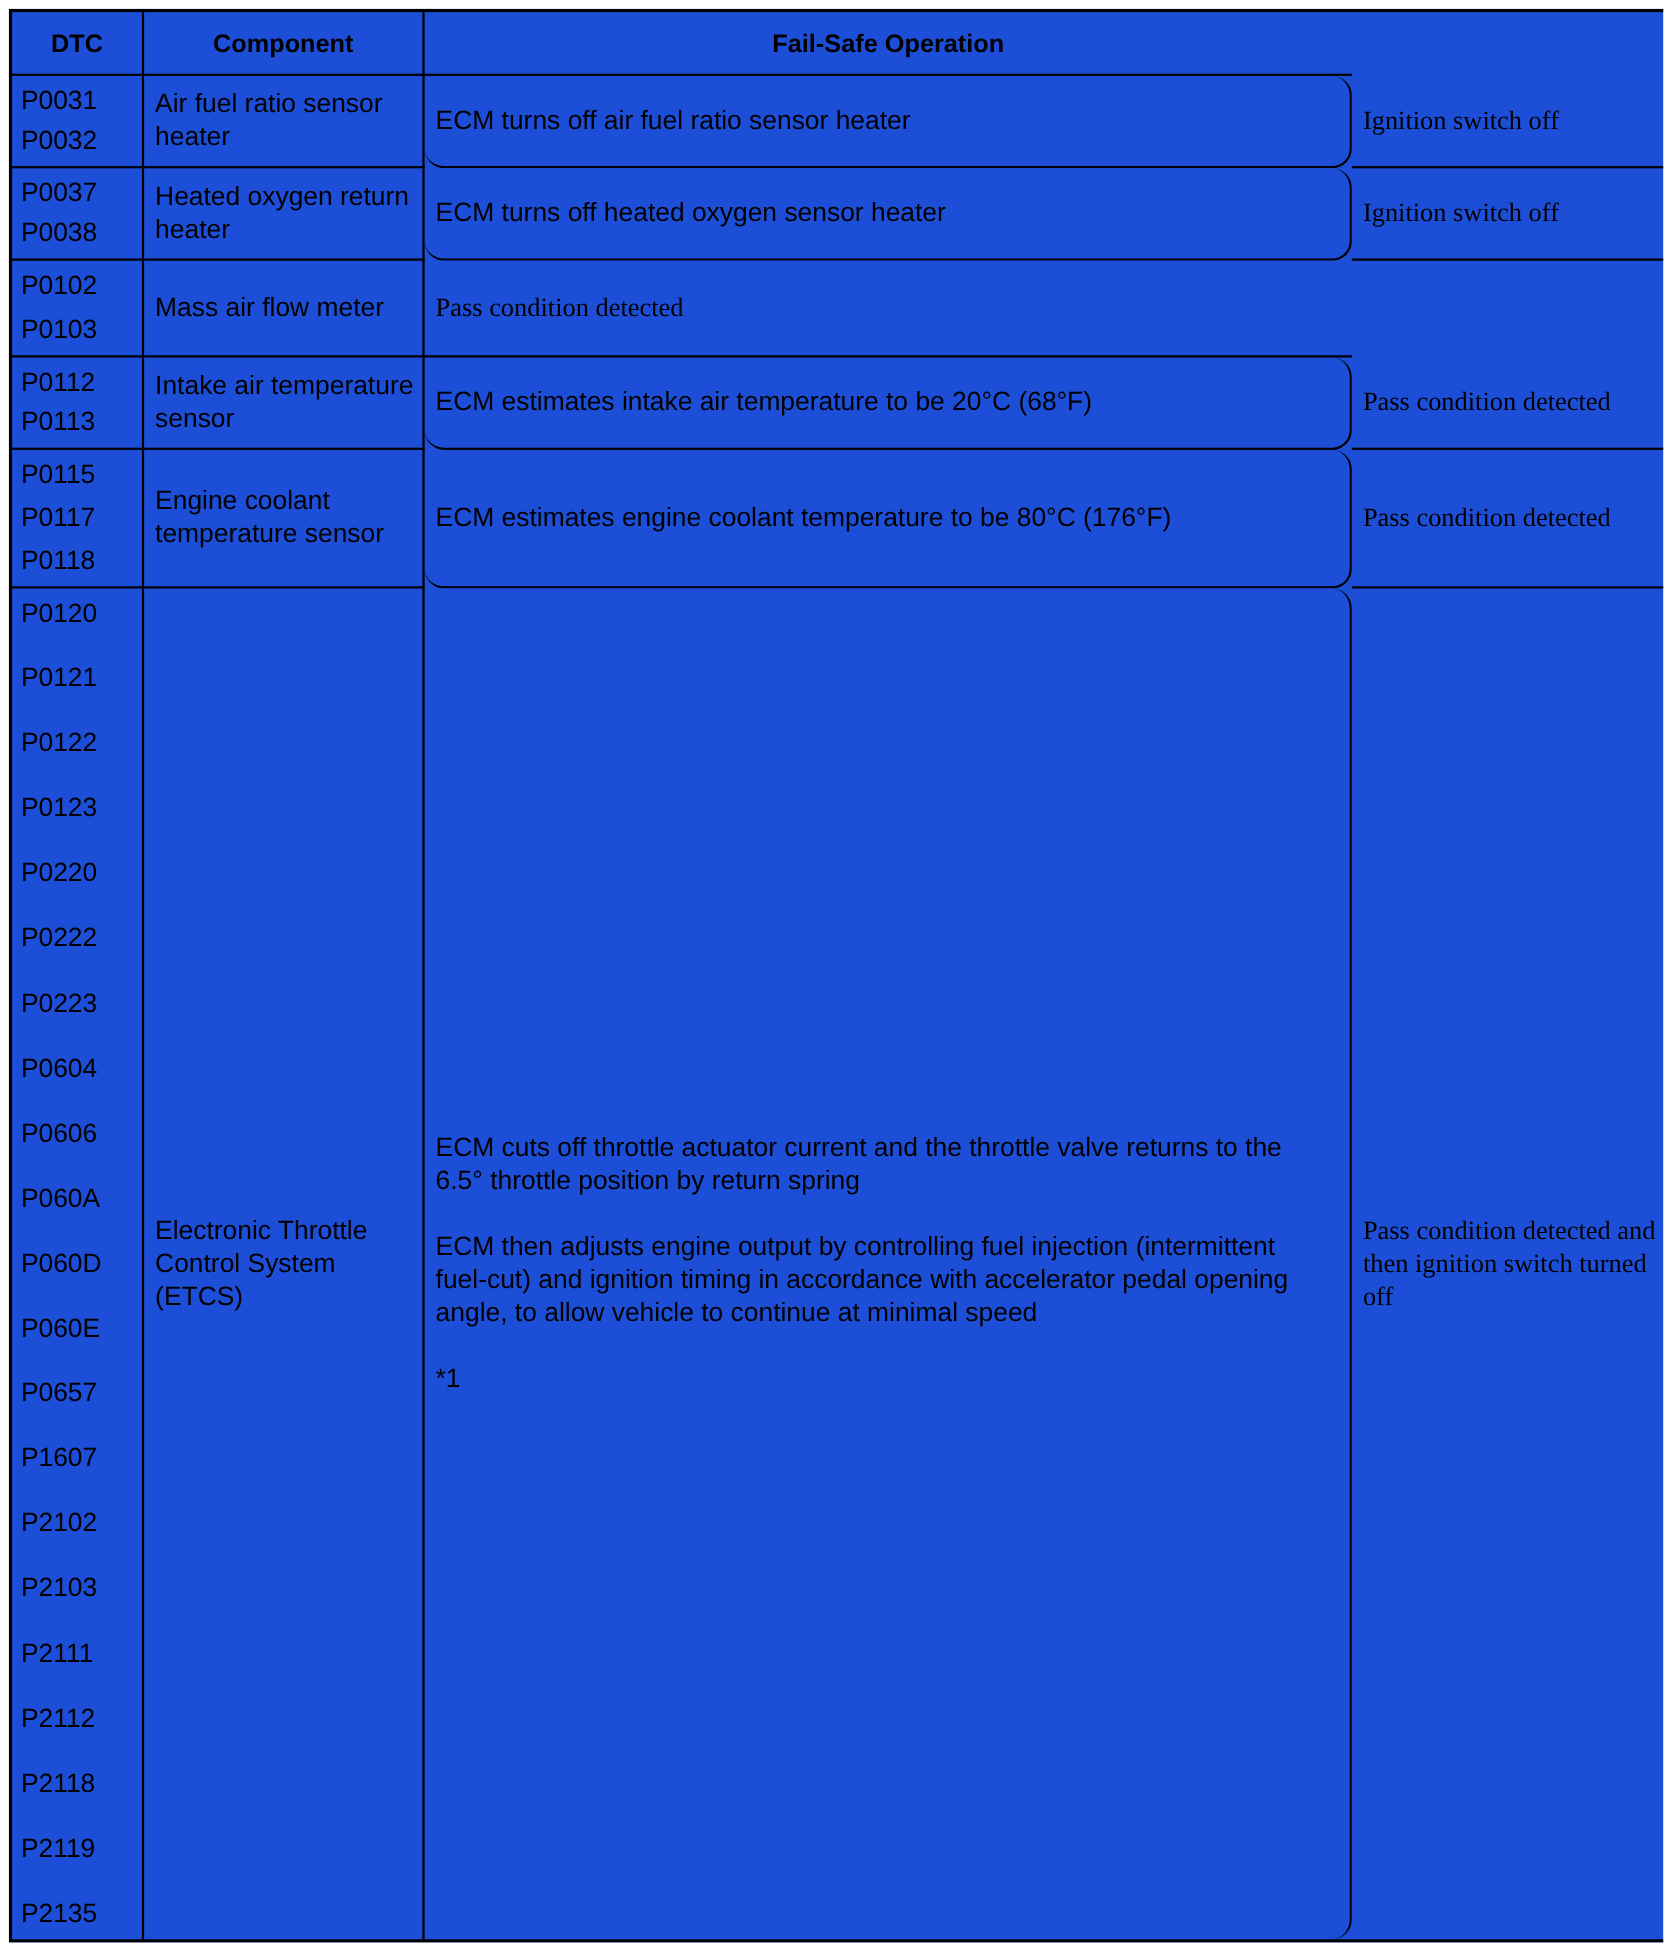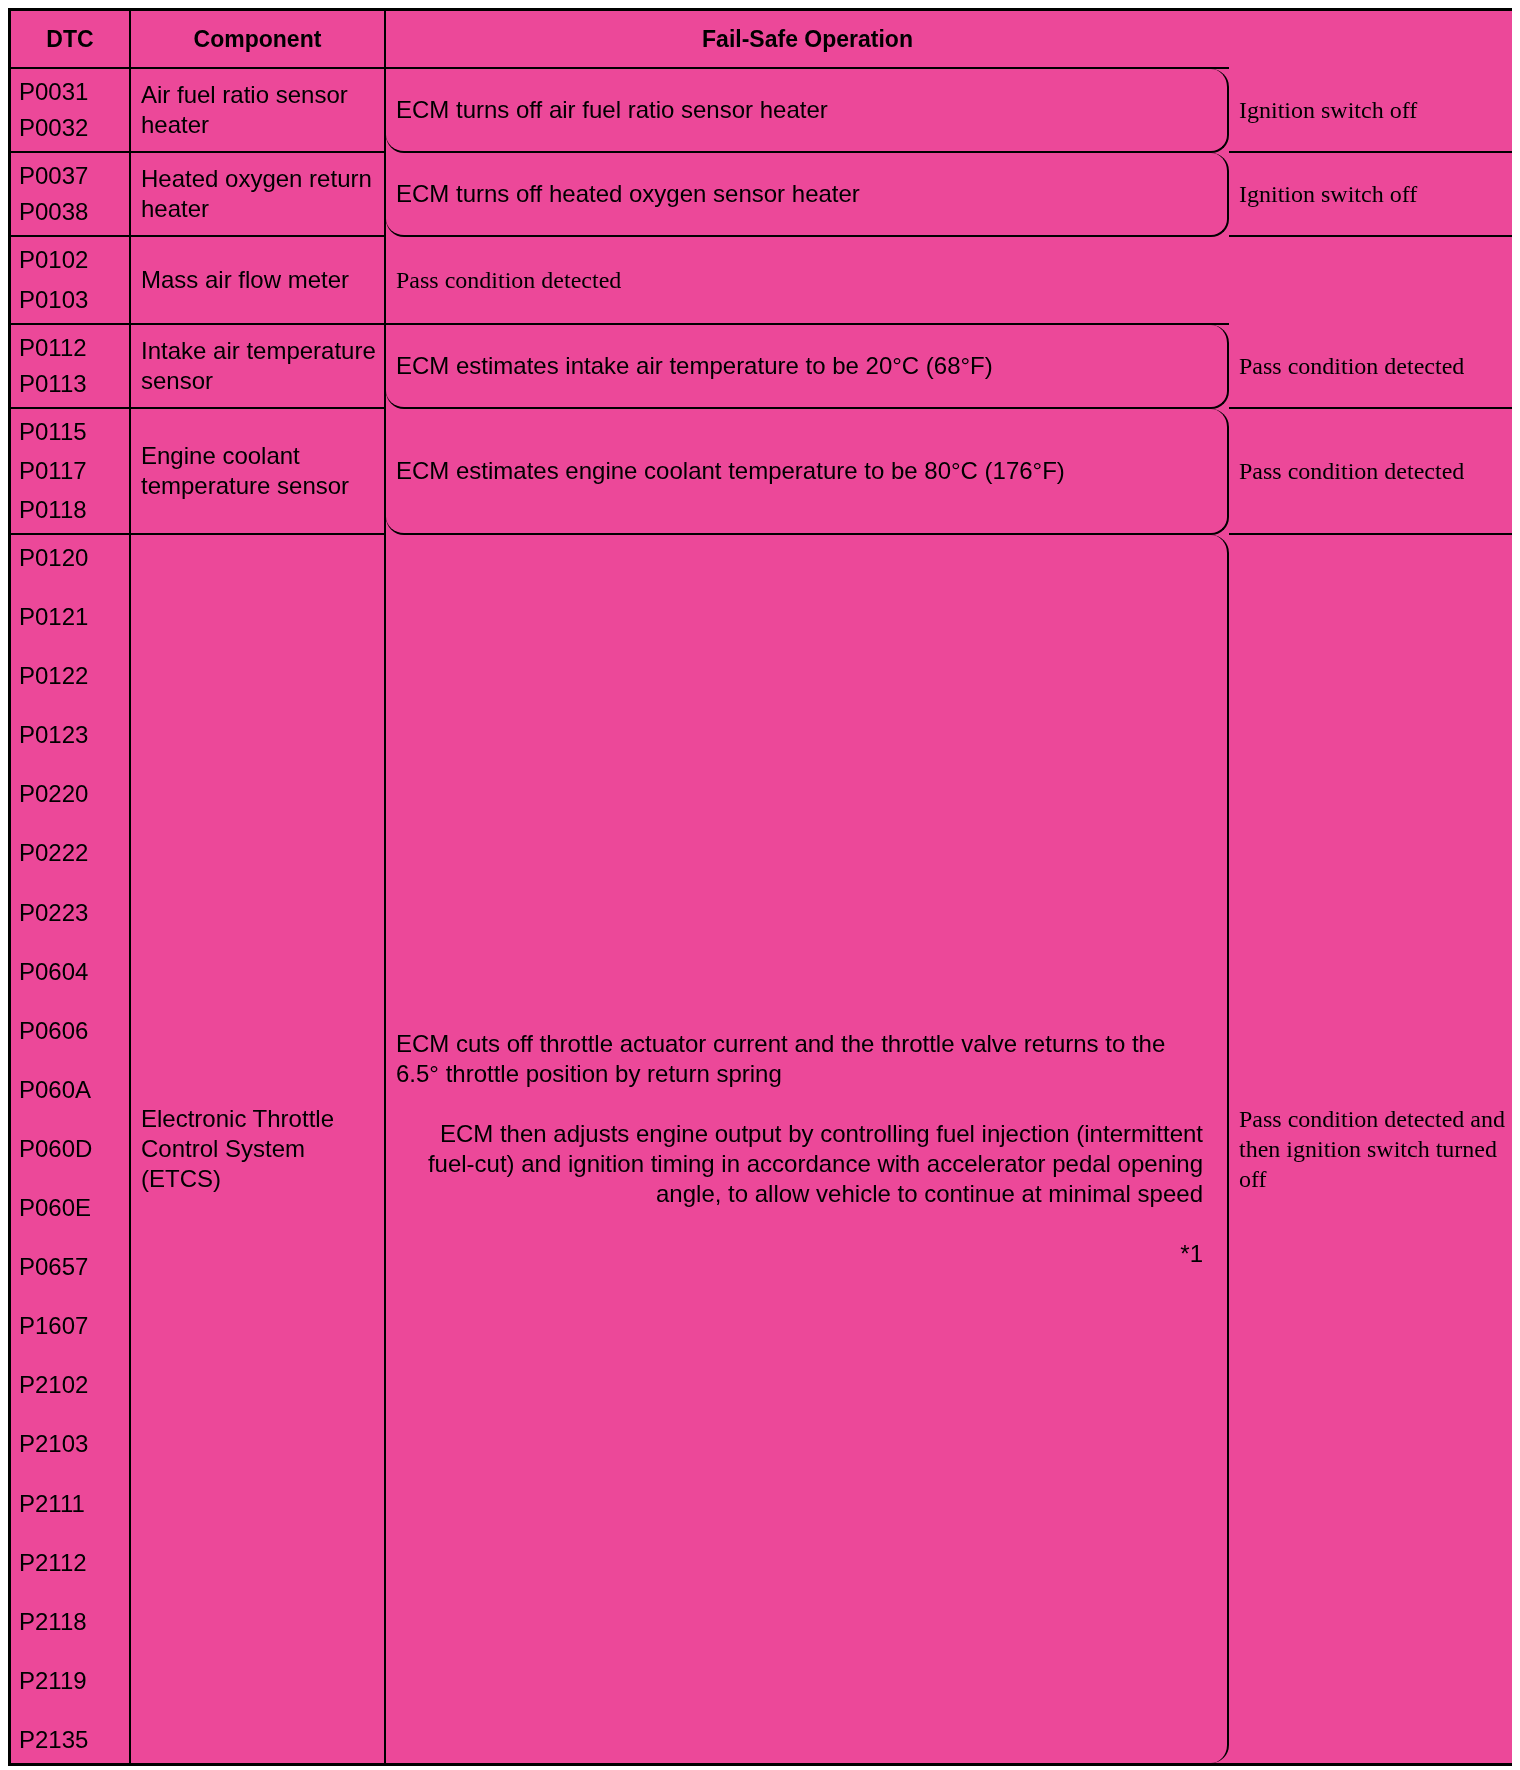--- a/index.html
+++ b/index.html
@@ -7,21 +7,21 @@
     margin:8px;
     font-family:"Liberation Sans", sans-serif;
     font-size:24px;
     color:#000;
     line-height:1.25;
     -webkit-font-smoothing:antialiased;
   }
   .tbl{
     width:1504px;
     border:3px solid #000;
-    background:#ec4899;
+    background:#1d4ed8;
   }
   .row{
     display:grid;
     grid-template-columns:120px 255px 843px 1fr;
   }
   .cell{
     box-sizing:border-box;
     border-right:2px solid #000;
     overflow:hidden;
   }
@@ -53,21 +53,21 @@
     padding:4px 8px 4px 10px;
   }
   .op{
     display:flex;
     flex-direction:column;
     justify-content:center;
     padding:6px 24px 6px 10px;
     border-radius:18px;
   }
   .op p{margin:0;}
-  .op p + p{margin-top:30px;text-align:right;}
+  .op p + p{margin-top:30px;}
   .cond{
     display:flex;
     align-items:center;
     padding:4px 8px 4px 10px;
     font-family:Liberation Serif, serif;
   }
 
   .r1{min-height:84px;}
   .r2{min-height:84px;}
   .r3{min-height:88px;}

